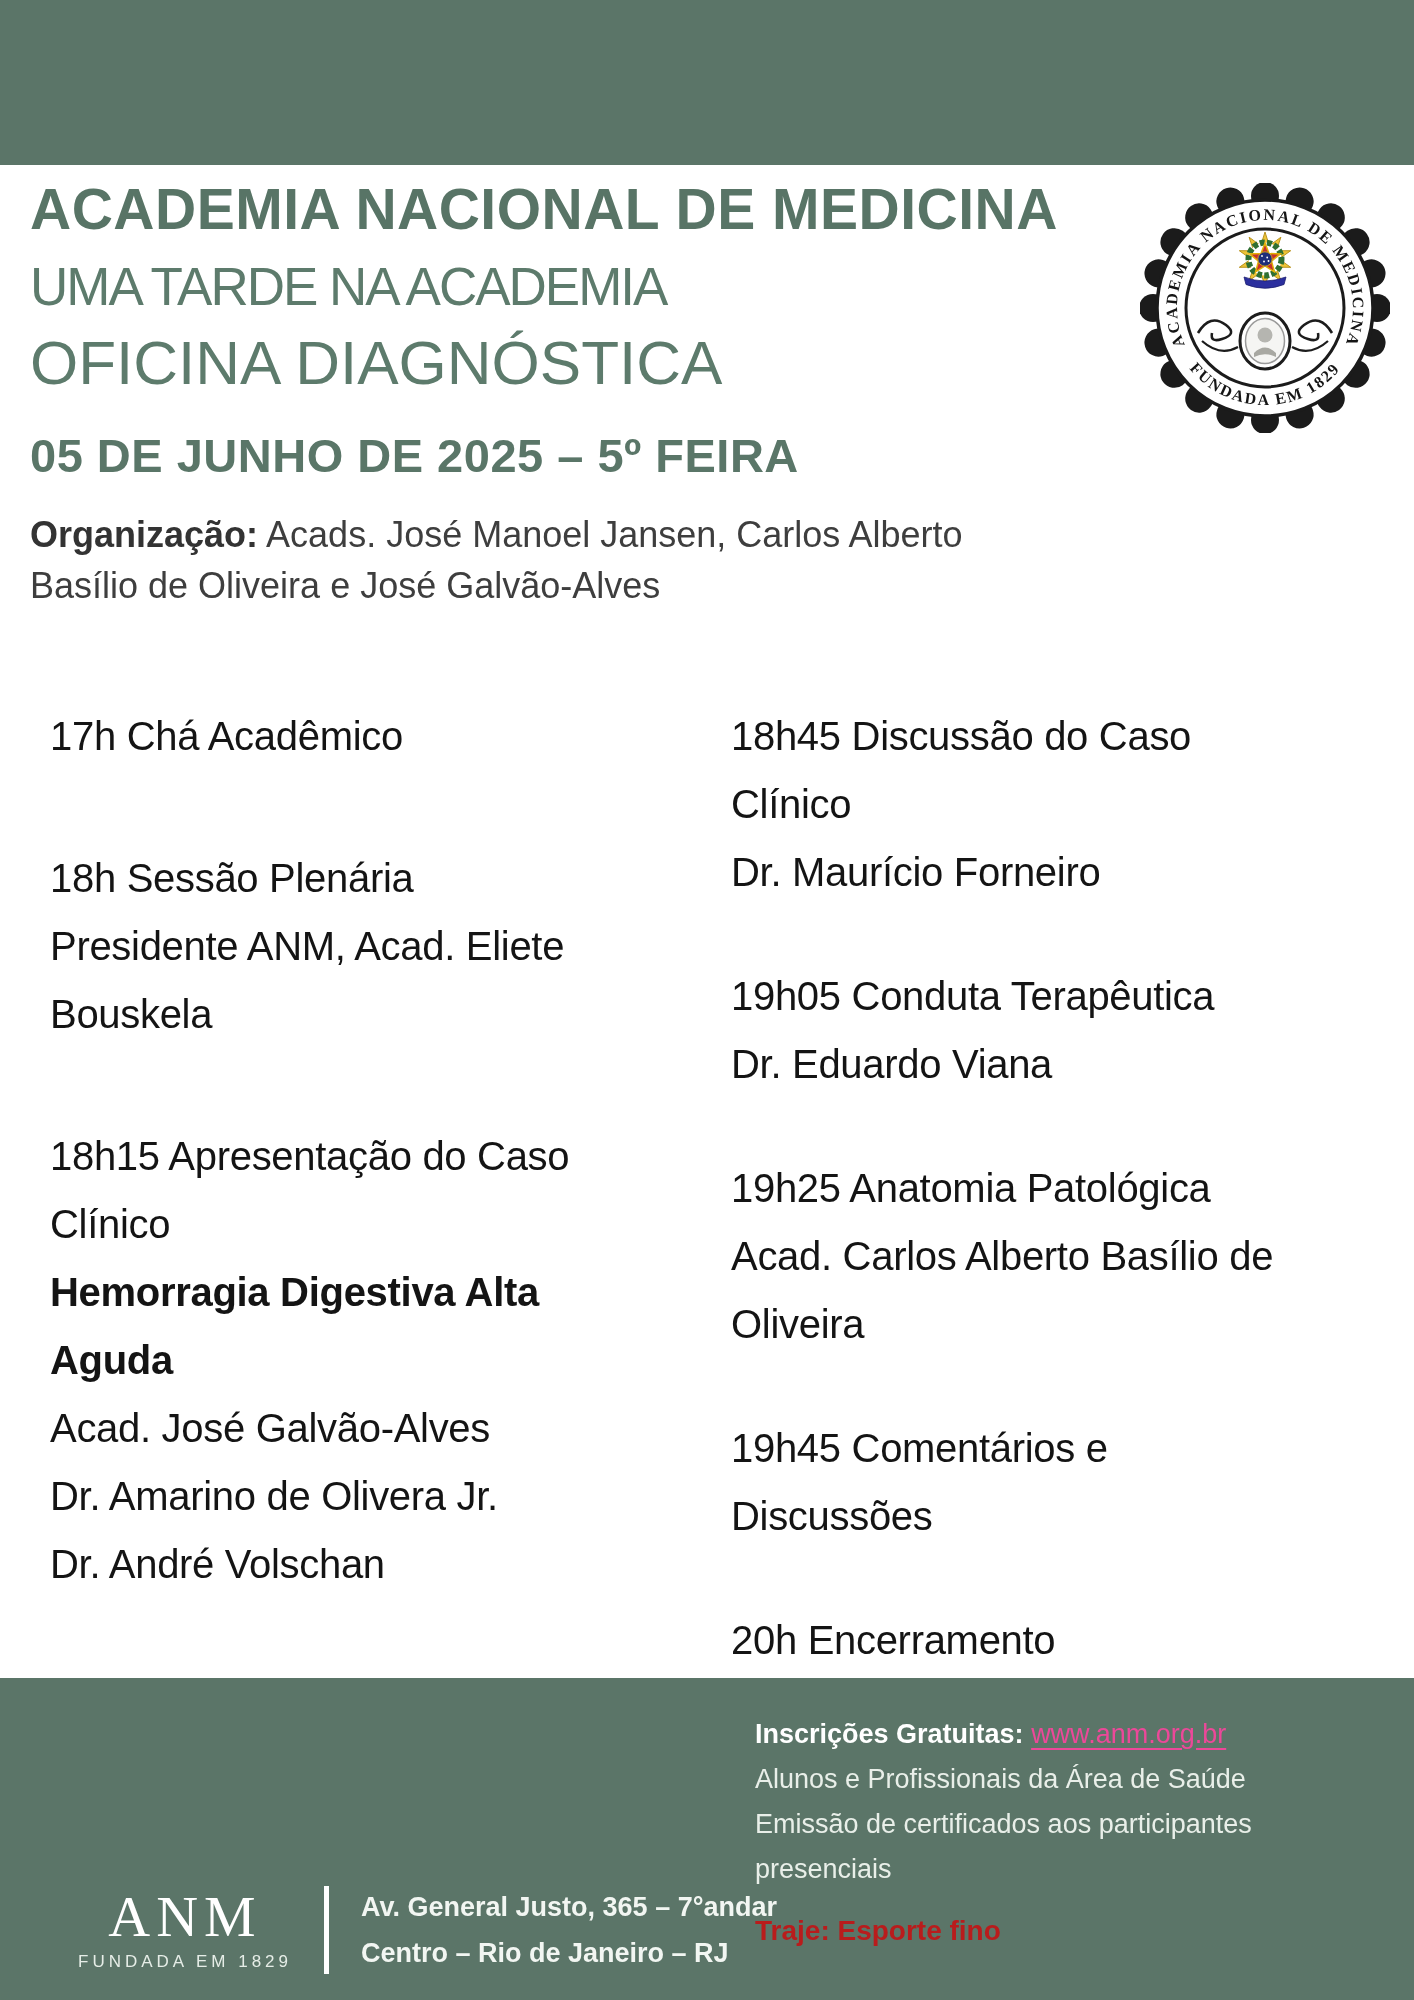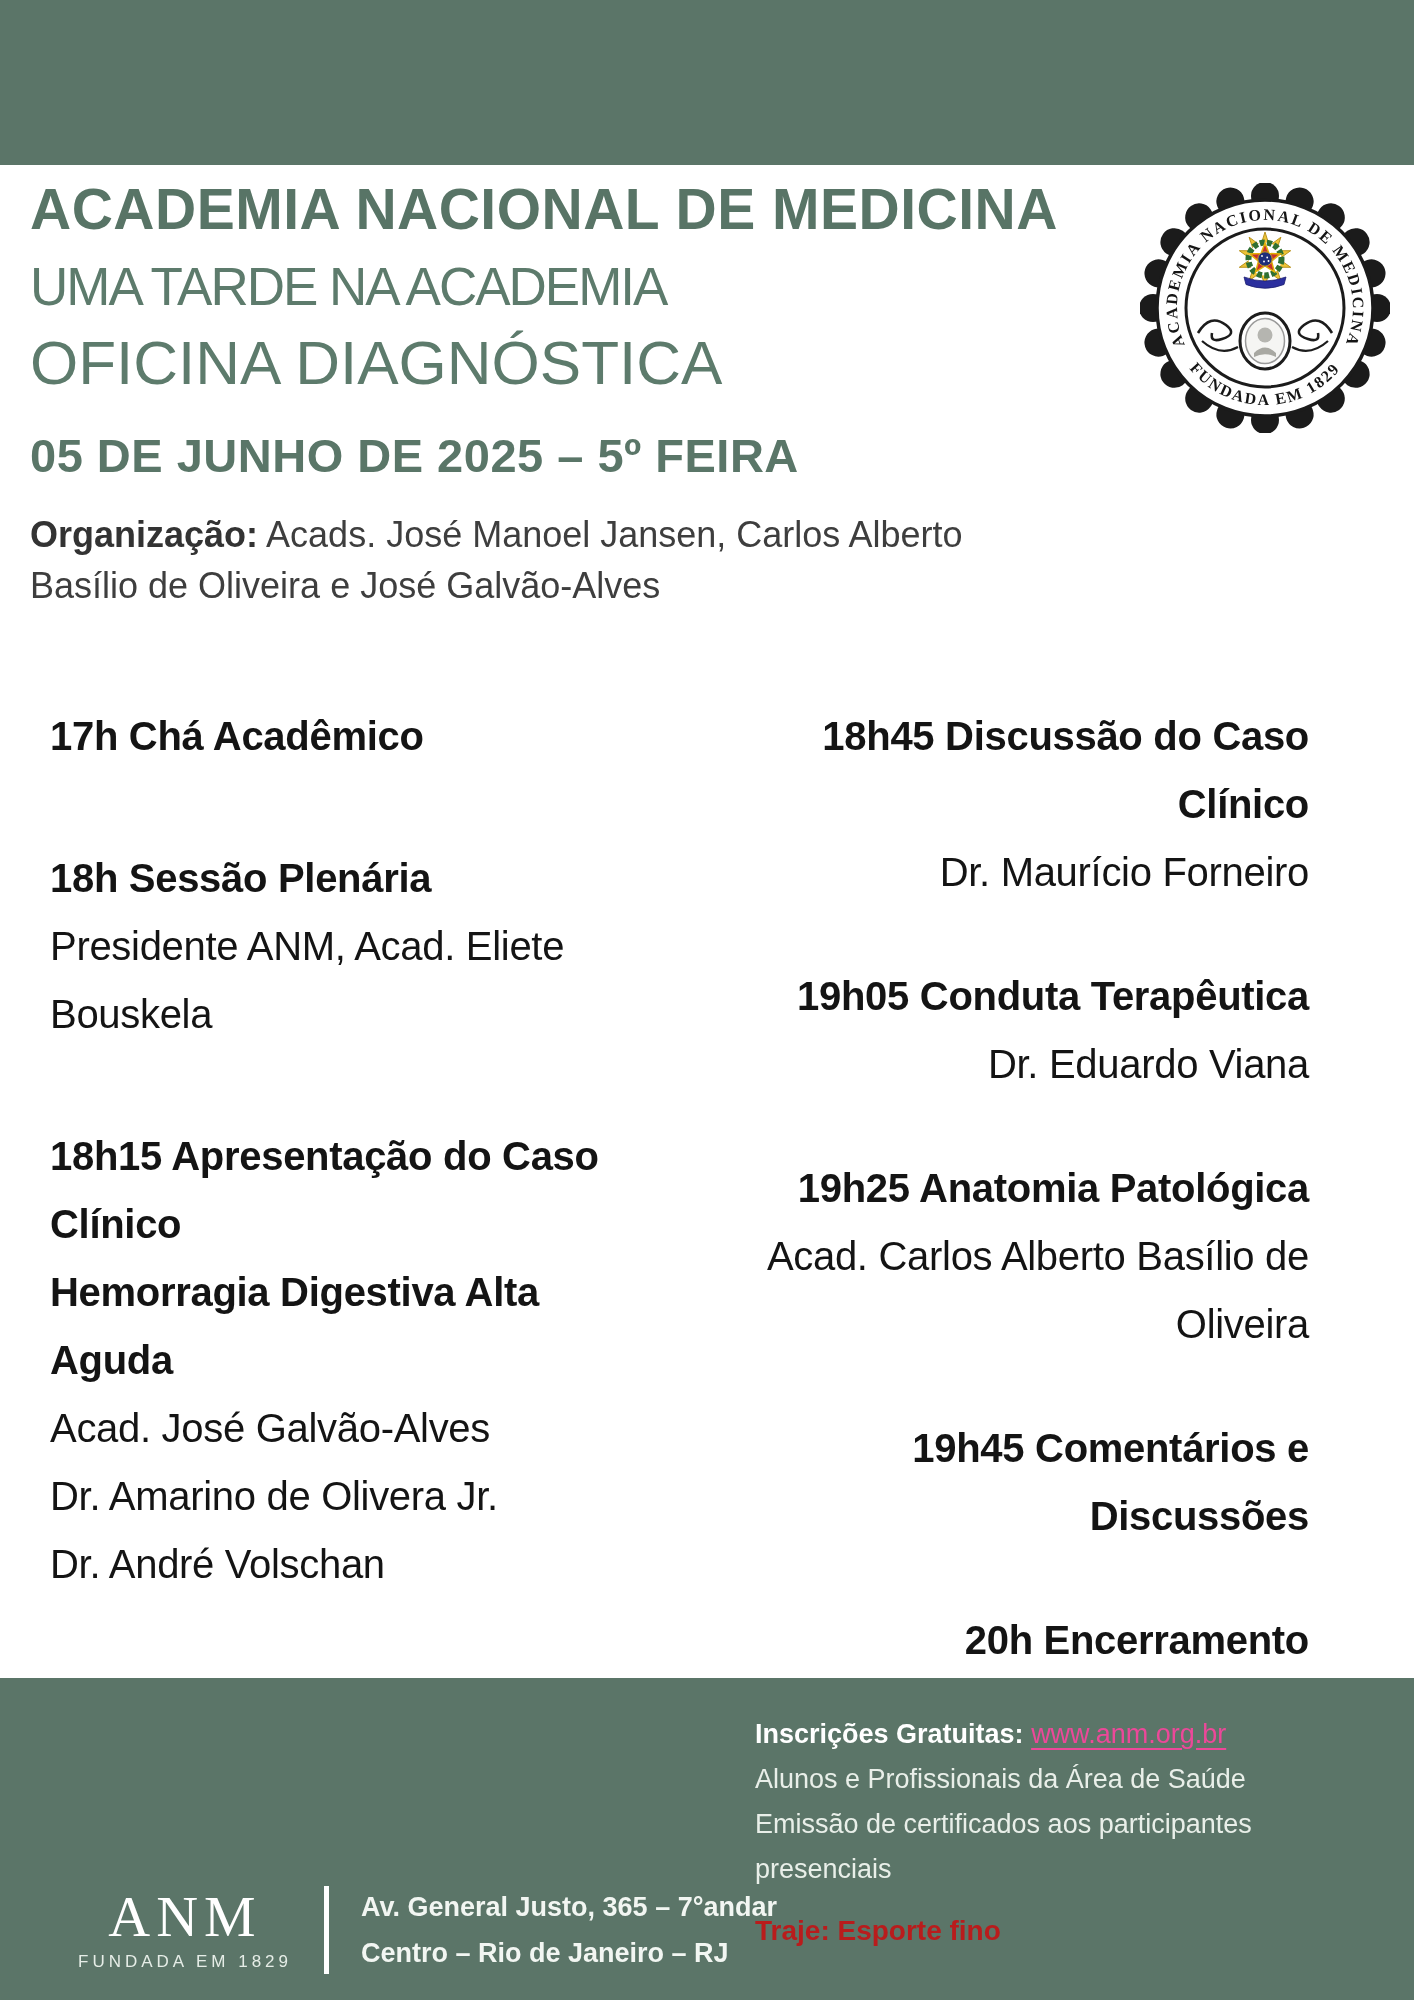--- a/index.html
+++ b/index.html
@@ -21,22 +21,22 @@
   .h-org b{color:#333333;}
 
   
   .seal{position:absolute;left:1140px;top:183px;width:250px;height:250px;}
 
   
   .sched{position:absolute;top:702px;font-size:40px;line-height:68px;color:#141414;letter-spacing:-.3px;}
   .sched-left{left:50px;width:572px;}
   .sched-right{left:731px;width:578px;}
   .item{margin:0 0 74px 0;}
-  .sched-right .item{margin-bottom:56px;text-align:right;}
-  .item .t{font-weight:700;}
+  .sched-right .item{margin-bottom:56px;}
+  .item .t{font-weight:400;}
   .item .s{font-weight:700;}
   .item .p{font-weight:400;}
 
   
   .f-block{position:absolute;font-size:27px;color:#e9efe9;}
   .f-left{left:95px;top:1716px;width:590px;line-height:47px;}
   .f-right{left:755px;top:1712px;width:630px;line-height:45px;}
   .f-block b{color:#ffffff;font-weight:700;}
   .f-link{color:#ec4899;text-decoration:underline;text-underline-offset:5px;cursor:pointer;}
   .dress{font-weight:700;color:#b91c1c;margin-top:16px;font-size:28px;}

